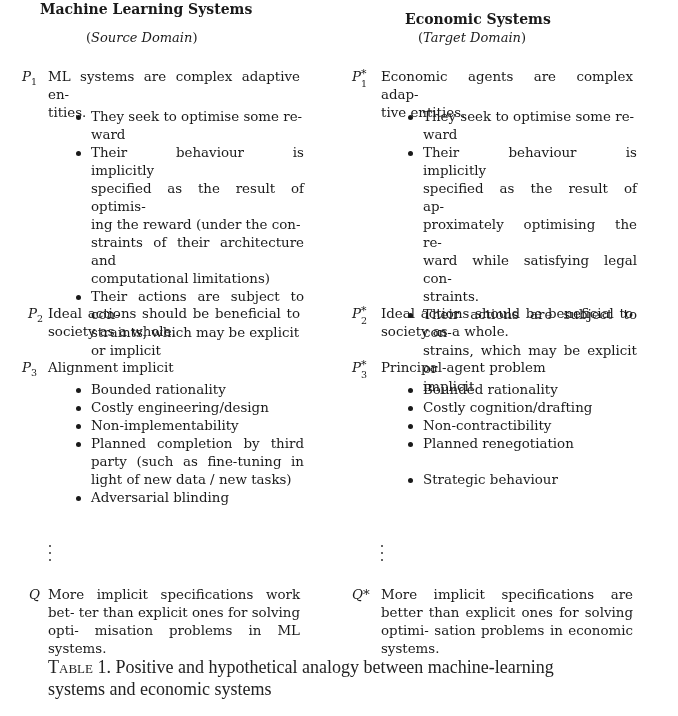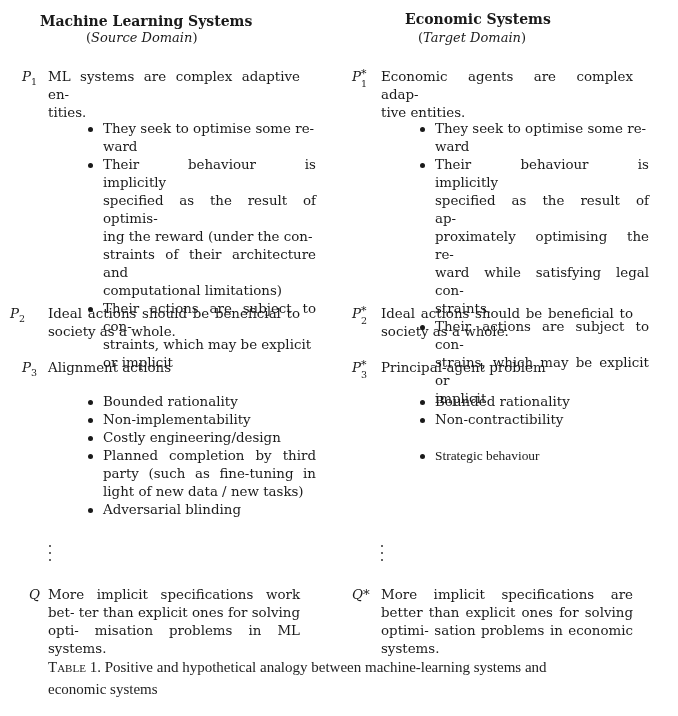--- a/index.html
+++ b/index.html
@@ -19,65 +19,65 @@
   .head-sub .up { font-style: normal; }
 
   .item { position: absolute; }
   .label { position: absolute; font-style: italic; white-space: nowrap; }
   .label sub, .label sup { font-style: normal; font-size: 9.5px; line-height: 0; }
   .label .star-stack { display: inline-block; position: relative; width: 8px; height: 18px; vertical-align: top; }
   .label .star-stack .s { position: absolute; left: 0; top: -3px; font-size: 11px; font-style: normal; }
   .label .star-stack .n { position: absolute; left: 0; top: 7px; font-size: 9.5px; font-style: normal; }
 
   .text { position: absolute; text-align: justify; }
-  .bullets { position: absolute; margin: 16px; padding: 0; list-style: none; }
+  .bullets { position: absolute; margin: 4px; padding: 0; list-style: none; }
   .bullets li { position: relative; text-align: justify; }
   .bullets li .dot {
     position: absolute; left: -15px; top: 7px;
     width: 5px; height: 5px; border-radius: 50%; background: #1a1a1a;
   }
   .vdots { position: absolute; width: 3px; }
   .vdots i { display: block; width: 2px; height: 2px; border-radius: 50%; background: #333; margin-bottom: 5px; }
 
   .caption {
     position: absolute; left: 48px; top: 656px; width: 530px;
     font-family: "Liberation Serif", "DejaVu Serif", serif;
-    font-size: 15px; line-height: 22px; color: #222;
+    font-size: 18px; line-height: 22px; color: #222;
   }
   .caption .sc { font-variant: small-caps; }
 </style>
 </head>
 <body>
 
 <div class="col col-left">
-  <div class="head-title" style="left:40px; top:12px;text-align:right;">Machine Learning Systems</div>
+  <div class="head-title" style="left:40px; top:0;text-align:right;">Machine Learning Systems</div>
   <div class="head-sub" style="left:86px; top:29px;"><span class="up">(</span><span>Source Domain</span><span class="up">)</span></div>
 
   <div class="item">
     <div class="label" style="left:22px; top:68px;"><span>P</span><sub>1</sub></div>
     <div class="text" style="left:48px; top:68px; width:252px;">ML systems are complex adaptive en-<br>tities.</div>
     <ul class="bullets" style="left:87px; top:104px; width:213px;">
       <li><span class="dot"></span>They seek to optimise some re-<br>ward</li>
       <li><span class="dot"></span><span style="word-spacing:14px">Their behaviour is implicitly</span><br>specified as the result of optimis-<br>ing the reward (under the con-<br>straints of their architecture and<br>computational limitations)</li>
       <li><span class="dot"></span>Their actions are subject to con-<br>straints, which may be explicit<br>or implicit</li>
     </ul>
   </div>
 
   <div class="item">
-    <div class="label" style="left:10px; top:305px;"><span>P</span><sub>2</sub></div>
+    <div class="label" style="left:28px; top:305px;"><span>P</span><sub>2</sub></div>
     <div class="text" style="left:48px; top:305px; width:252px;">Ideal actions should be beneficial to society as a whole.</div>
   </div>
 
   <div class="item">
     <div class="label" style="left:22px; top:359px;"><span>P</span><sub>3</sub></div>
-    <div class="text" style="left:48px; top:359px; width:252px;">Alignment actions</div>
+    <div class="text" style="left:48px; top:359px; width:252px;">Alignment implicit</div>
     <ul class="bullets" style="left:87px; top:377px; width:213px;">
       <li><span class="dot"></span><span>Bounded rationality</span></li>
+      <li><span class="dot"></span><span>Costly engineering/design</span></li>
       <li><span class="dot"></span><span>Non-implementability</span></li>
-      <li><span class="dot"></span><span>Costly engineering/design</span></li>
       <li><span class="dot"></span><span>Planned completion by third party (such as fine-tuning in light of new data / new tasks)</span></li>
       <li><span class="dot"></span><span>Adversarial blinding</span></li>
     </ul>
   </div>
 
   <div class="vdots" style="left:49px; top:545px;">
       <i></i>
       <i></i>
       <i></i>
     </div>
@@ -105,22 +105,24 @@
   <div class="item">
     <div class="label" style="left:12px; top:305px;"><span>P</span><span class="star-stack"><span class="s">*</span><span class="n">2</span></span></div>
     <div class="text" style="left:41px; top:305px; width:252px;">Ideal actions should be beneficial to society as a whole.</div>
   </div>
 
   <div class="item">
     <div class="label" style="left:12px; top:359px;"><span>P</span><span class="star-stack"><span class="s">*</span><span class="n">3</span></span></div>
     <div class="text" style="left:41px; top:359px; width:252px;">Principal-agent problem</div>
     <ul class="bullets" style="left:79px; top:377px; width:214px;">
       <li><span class="dot"></span><span>Bounded rationality</span></li>
+      <li><span class="dot"></span><span>Costly cognition/drafting</span></li>
       <li><span class="dot"></span><span>Non-contractibility</span></li>
-      <li style="margin-top:18px;font-family:Liberation Serif, serif;"><span class="dot"></span><span>Strategic behaviour</span></li>
+      <li><span class="dot"></span><span>Planned renegotiation</span></li>
+      <li style="margin-top:18px;"><span class="dot"></span><span>Strategic behaviour</span></li>
     </ul>
   </div>
 
   <div class="vdots" style="left:41px; top:545px;">
       <i></i>
       <i></i>
       <i></i>
     </div>
 
   <div class="item">

